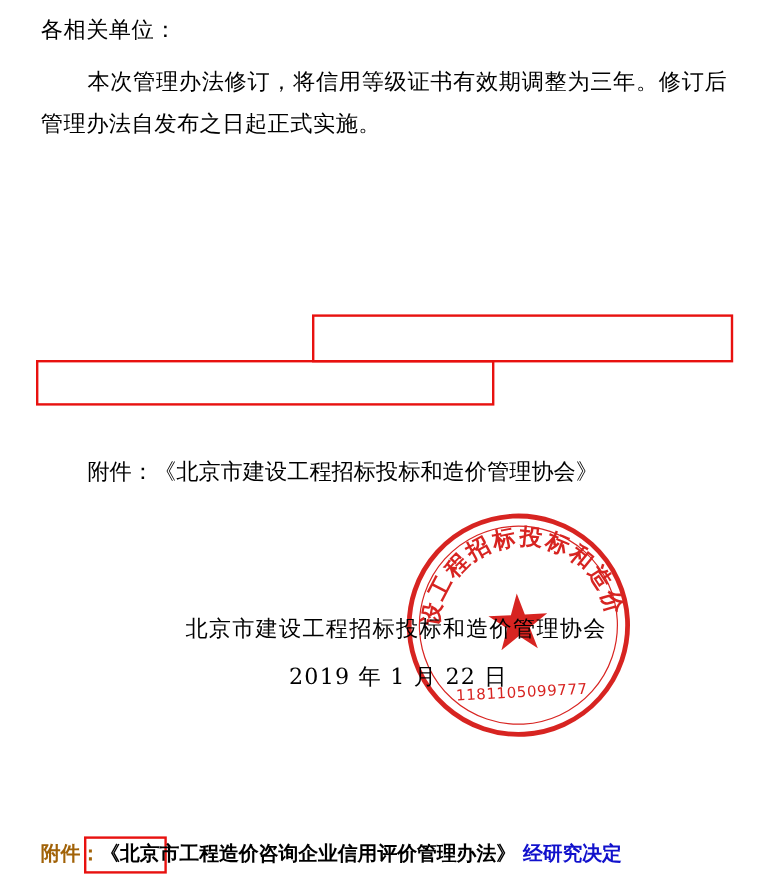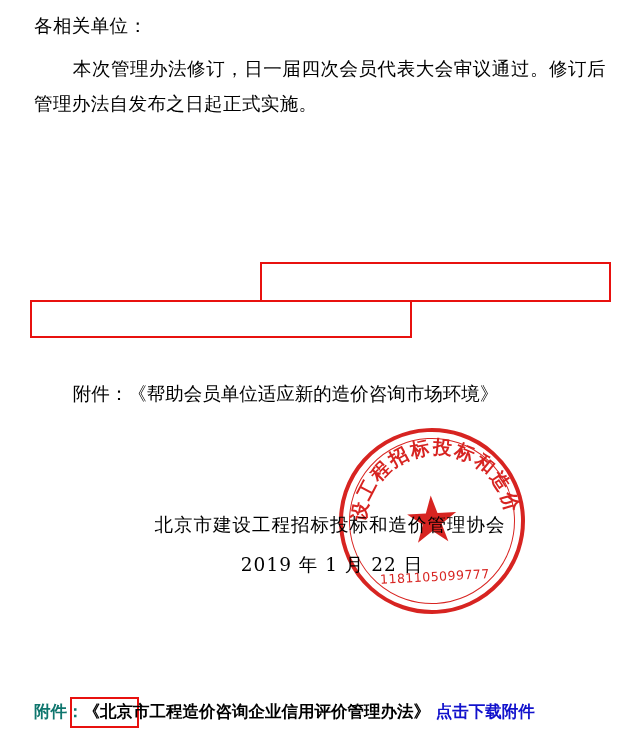--- a/index.html
+++ b/index.html
@@ -123,39 +123,39 @@
     position: absolute;
     left: 34px;
     top: 700px;
     width: 572px;
     font-family: "DejaVu Sans", "Liberation Sans", sans-serif;
     font-size: 16.5px;
     font-weight: bold;
     line-height: 24px;
     white-space: nowrap;
   }
-  .footer-attach .label { color: #0f766e; font-family: Liberation Mono, monospace; }
+  .footer-attach .label { color: #a16207; font-family: Liberation Mono, monospace; }
   .footer-attach .title { color: #000; }
   .footer-attach .dl {
     color: #1111cc;
     text-decoration: none;
     cursor: pointer;
   }
 </style>
 </head>
 <body>
 
 <div class="page">
 
   <div class="doc-body">
     <p class="para salutation">各相关单位：</p>
-    <p class="para indent">本次管理办法修订，日一届四次会员代表大会审议通过。修订后管理办法自发布之日起正式实施。</p>
+    <p class="para indent">本次管理办法修订，将信用等级证书有效期调整为三年。修订后管理办法自发布之日起正式实施。</p>
   </div>
 
-  <div class="attachment-line">附件：《帮助会员单位适应新的造价咨询市场环境》</div>
+  <div class="attachment-line">附件：《北京市建设工程招标投标和造价管理协会》</div>
 
   <div class="seal">
     <div class="seal-inner"></div>
     <svg width="186" height="186" viewBox="0 0 186 186" aria-hidden="true">
       <defs>
         <path id="arcpath" d="M 22,93 A 71,71 0 1 1 164,93" fill="none"></path>
       </defs>
       <text fill="#d51411" font-size="19" font-family="DejaVu Serif, serif" font-weight="bold" letter-spacing="2">
         <textPath href="#arcpath" startOffset="50%" text-anchor="middle">北京市建设工程招标投标和造价管理协会</textPath>
       </text>
@@ -167,16 +167,16 @@
   <div class="sign-block">
     <div class="sign-org">北京市建设工程招标投标和造价管理协会</div>
     <div class="sign-date">2019 年 1 月 22 日</div>
   </div>
 
   <div class="redbox" id="box-a"></div>
   <div class="redbox" id="box-b"></div>
   <div class="redbox" id="box-c"></div>
 
   <div class="footer-attach">
-    <span class="label">附件：</span><span class="title">《北京市工程造价咨询企业信用评价管理办法》</span>&nbsp;<a class="dl" href="#">点击下载附件</a>
+    <span class="label">附件：</span><span class="title">《北京市工程造价咨询企业信用评价管理办法》</span>&nbsp;<a class="dl" href="#">经研究决定</a>
   </div>
 
 </div>
 
 </body></html>

